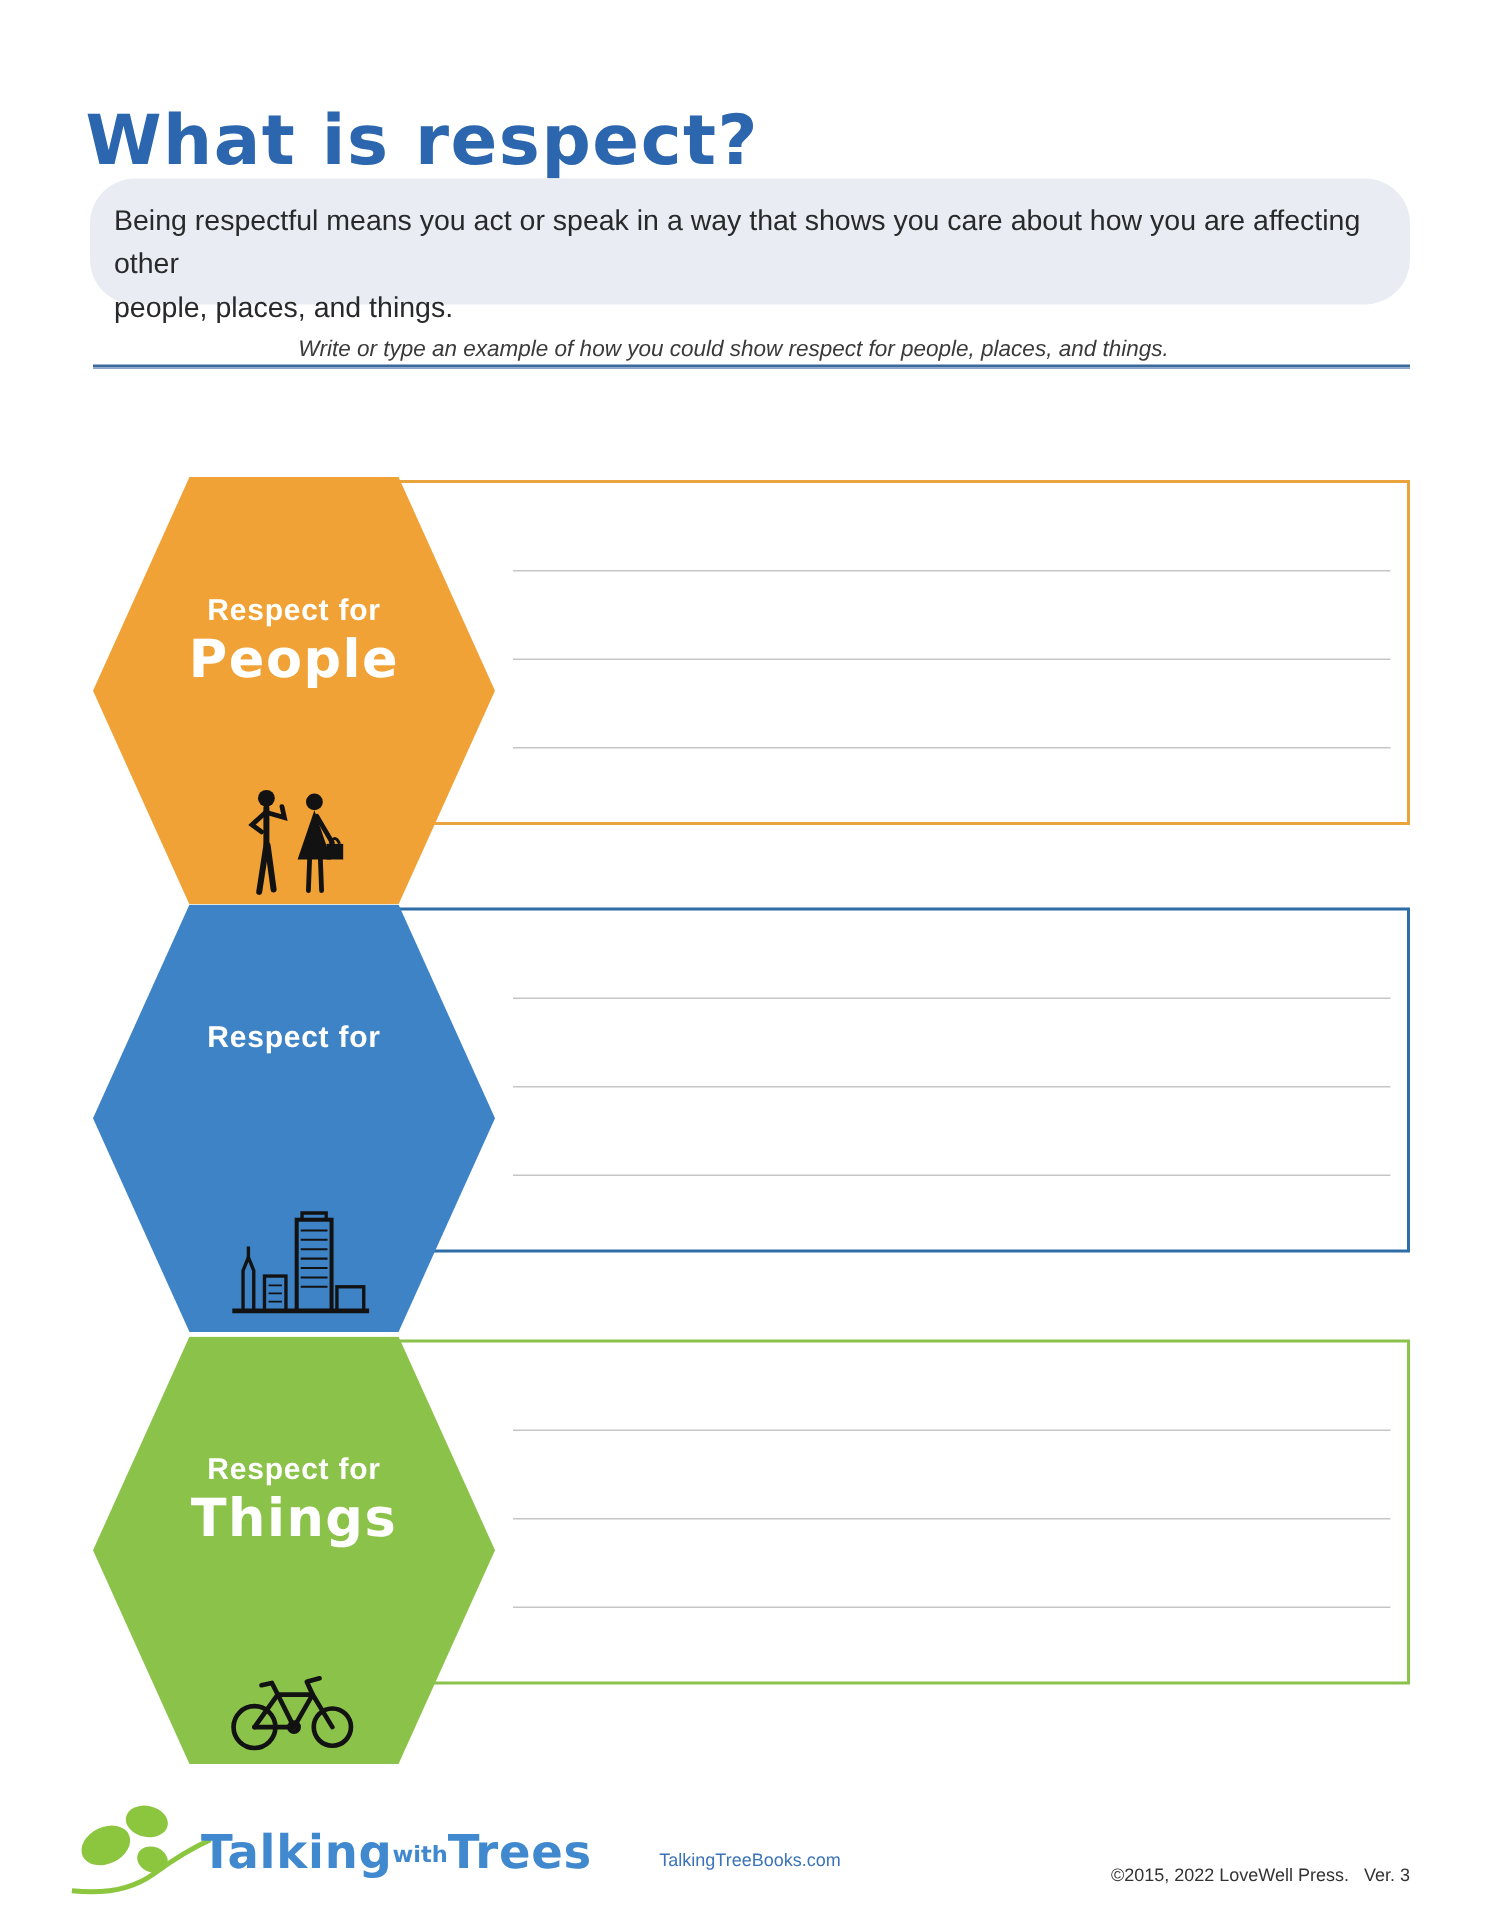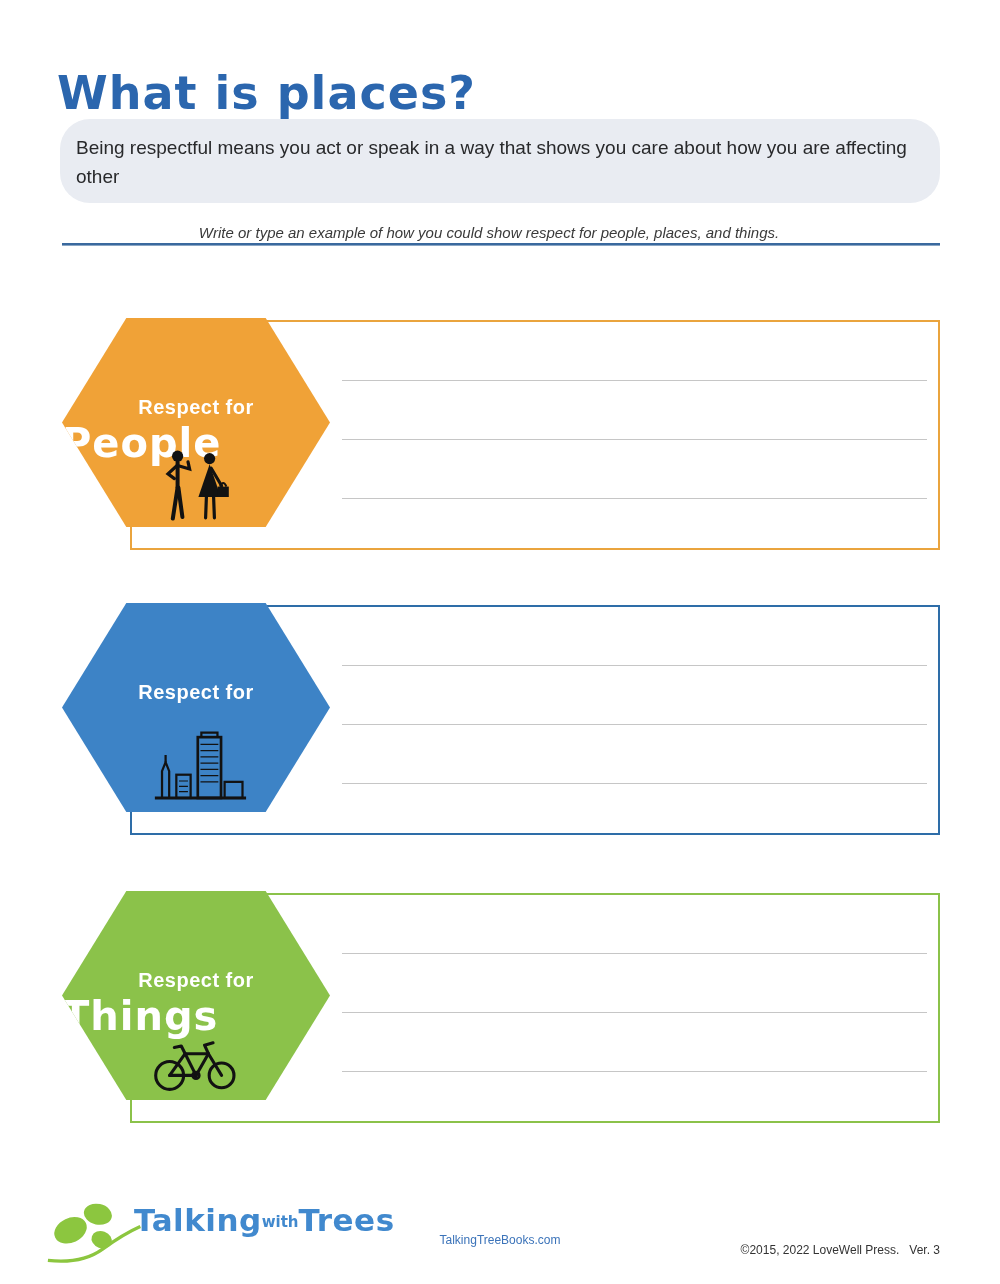--- a/index.html
+++ b/index.html
@@ -43,41 +43,41 @@
   .section-box{
     position:absolute;left:130px;width:810px;height:230px;
     background:#ffffff;border:2px solid;box-sizing:border-box;
   }
   .writing-area{position:absolute;left:210px;top:0;width:585px;height:100%;}
   .writing-line{
     position:absolute;left:0;width:585px;height:0;
     border-top:1.5px solid #C6C6C6;
   }
   .hexagon{
-    position:absolute;left:62px;width:268px;height:209px;
+    position:absolute;left:62px;width:268px;height:285px;
     clip-path:polygon(24% 0%,76% 0%,100% 50%,76% 100%,24% 100%,0% 50%);
   }
   .hex-label-top{
     position:absolute;left:0;top:78px;width:100%;text-align:center;
     color:#ffffff;font-weight:bold;font-size:20px;letter-spacing:0.5px;
   }
   .hex-label-main{
-    position:absolute;left:0;top:102px;width:100%;text-align:left;
+    position:absolute;left:0;top:102px;width:100%;text-align:center;
     color:#ffffff;
     font-family:"DejaVu Sans", sans-serif;
-    font-weight:800;font-size:40px;letter-spacing:1px;
+    font-weight:800;font-size:35px;letter-spacing:1px;
   }
   .hex-icon{
     position:absolute;left:0;bottom:6px;width:100%;
     display:flex;justify-content:center;
   }
   
   .footer-logo{
     position:absolute;left:44px;top:1202px;height:66px;
-    display:flex;
+    display:flex;align-items:center;
   }
   .logo-text{
     font-family:"DejaVu Sans", sans-serif;
     color:#4189CE;font-weight:800;
     margin-left:-14px;white-space:nowrap;
   }
   .logo-big{font-size:31px;letter-spacing:0.5px;}
   .logo-small{font-size:15px;font-weight:700;vertical-align:4px;letter-spacing:0;}
   .footer-site{
     position:absolute;left:0;right:0;top:1233px;text-align:center;
@@ -86,25 +86,26 @@
   .footer-copyright{
     position:absolute;right:60px;top:1243px;
     font-size:12px;color:#333333;white-space:pre;
   }
 </style>
 </head>
 <body>
 
 <div id="page">
 
-  <div class="page-title">What is places?</div>
+  <div class="page-title">What is respect?</div>
 
   <div class="desc-box">
     <div class="desc-text">
       <span>Being respectful means you act or speak in a way that shows you care about how you are affecting other</span>
+      <span>people, places, and things.</span>
     </div>
   </div>
 
   <div class="instruction">Write or type an example of how you could show respect for people, places, and things.</div>
   <div class="instruction-rule"></div>
 
   <div class="section-box" style="top: 320px; border-color: rgb(234, 164, 62);">
     <div class="writing-area">
       <div class="writing-line" style="top:58px;"></div>
       <div class="writing-line" style="top:117px;"></div>

